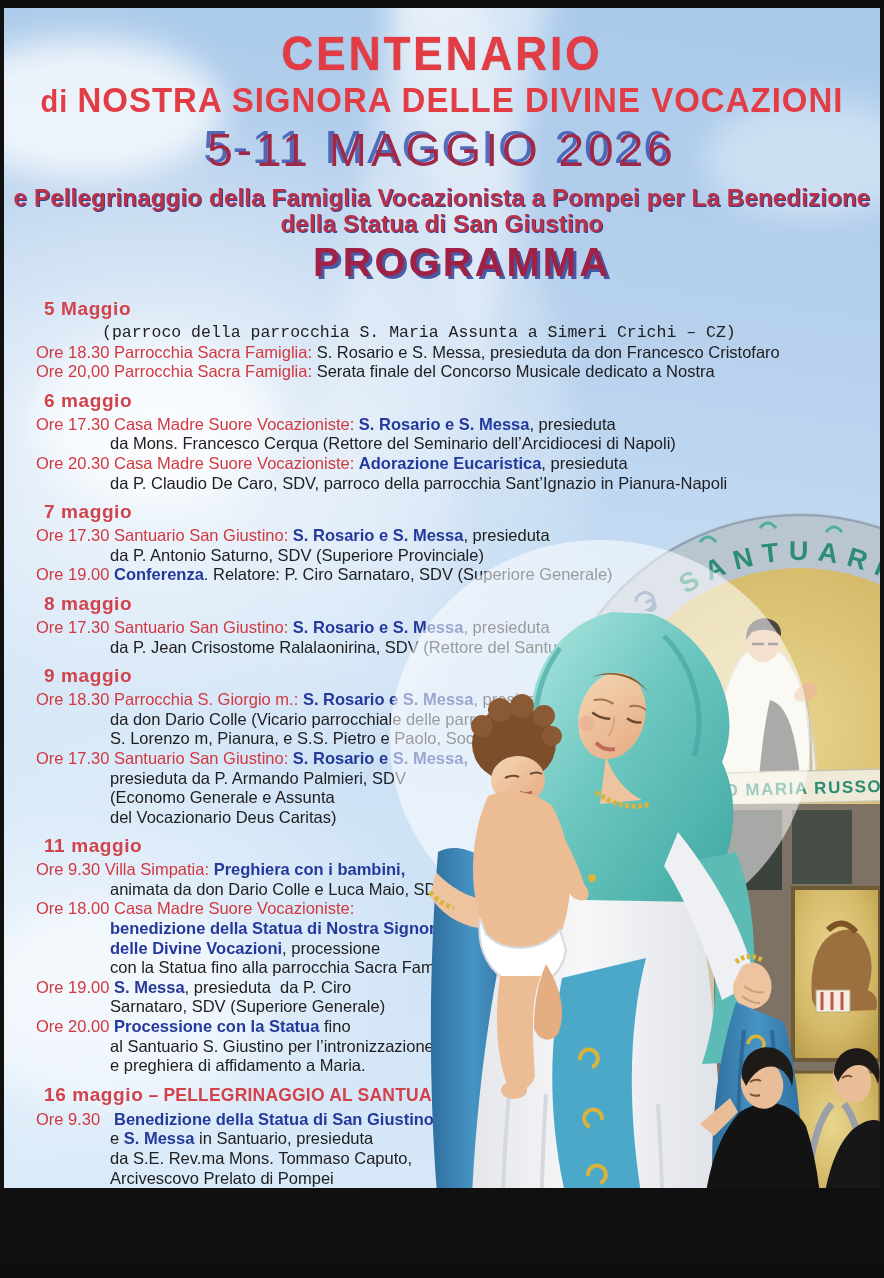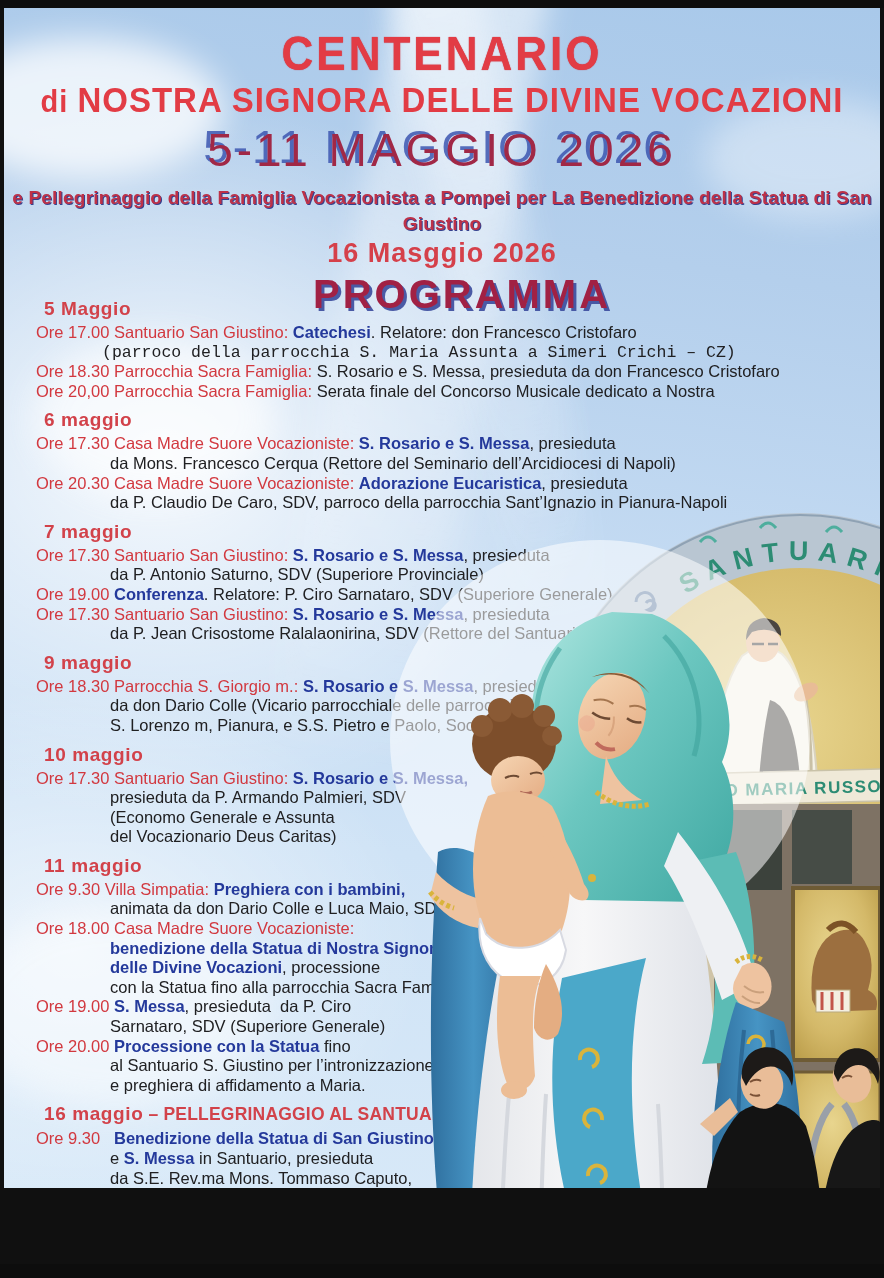--- a/index.html
+++ b/index.html
@@ -15,21 +15,21 @@
   .beam{position:absolute;filter:blur(14px);background:linear-gradient(to bottom,rgba(255,255,255,.55),rgba(255,255,255,0));}
 
   .hdr{position:absolute;left:0;top:22px;width:100%;text-align:center;z-index:2;}
   .t1{font-size:44px;font-weight:800;color:#e23c45;letter-spacing:3px;line-height:48px;
       transform:scaleY(1.08);text-shadow:0 0 1px #c22836;}
   .t2{font-size:33px;font-weight:800;color:#e23c45;letter-spacing:1px;line-height:44px;
       transform:scaleY(1.05);}
   .t2 .di{font-size:29px;text-transform:none;}
   .t3{font-size:46px;font-weight:400;color:#a12846;letter-spacing:4px;line-height:54px;
       text-shadow:-4px -3px 0 rgba(60,86,176,.85);}
-  .t4{font-size:19px;font-weight:700;color:#bd3148;line-height:26px;margin-top:8px;
+  .t4{font-size:24px;font-weight:700;color:#bd3148;line-height:26px;margin-top:8px;
       text-shadow:1px 1px 0 #36418e;letter-spacing:.2px;text-align:center;}
   .t5{font-size:27px;font-weight:700;color:#d5404a;line-height:32px;letter-spacing:1px;}
   .t6{font-size:40px;font-weight:800;color:#a12144;letter-spacing:3px;line-height:46px;margin-top:2px;
       text-shadow:3px 3px 0 rgba(58,74,156,.9);padding-left:40px;}
 
   .program{position:absolute;left:32px;top:282px;width:820px;z-index:1;
            font-size:16.5px;color:#202022;}
   .day{font-size:19px;font-weight:700;color:#d2424a;letter-spacing:.6px;
        margin:8px 0 4px 8px;line-height:21px;}
   .day-suffix{font-size:17.5px;letter-spacing:.2px;}
@@ -57,46 +57,44 @@
     <div class="cloud" style="left:700px;top:90px;width:220px;height:120px;opacity:.5;"></div>
     <div class="cloud" style="left:-40px;top:900px;width:300px;height:200px;opacity:.6;"></div>
     <div class="beam" style="left:330px;top:-60px;width:150px;height:820px;transform:rotate(10deg);"></div>
     <div class="beam" style="left:450px;top:-60px;width:90px;height:700px;transform:rotate(-12deg);opacity:.8;"></div>
 
     <div class="hdr">
       <div class="t1">CENTENARIO</div>
       <div class="t2"><span class="di">di </span><span>NOSTRA SIGNORA DELLE DIVINE VOCAZIONI</span></div>
       <div class="t3">5-11 MAGGIO 2026</div>
       <div class="t4">e Pellegrinaggio della Famiglia Vocazionista a Pompei per La Benedizione della Statua di San Giustino</div>
-      <div class="t5">16 Masggio 2026</div>
       <div class="t6">PROGRAMMA</div>
     </div>
 
     <div class="program" id="program-list">
         <div class="day"><span>5 Maggio</span></div>
-        <div class="pline ind0"><span class="seg-red">Ore 17.00 Santuario San Giustino: </span><span class="seg-blue">Catechesi</span><span class="seg-black">. Relatore: don Francesco Cristofaro</span></div>
         <div class="pline ind1"><span class="seg-black">(parroco della parrocchia S. Maria Assunta a Simeri Crichi – CZ)</span></div>
         <div class="pline ind0"><span class="seg-red">Ore 18.30 Parrocchia Sacra Famiglia: </span><span class="seg-black">S. Rosario e S. Messa, presieduta da don Francesco Cristofaro</span></div>
         <div class="pline ind0"><span class="seg-red">Ore 20,00 Parrocchia Sacra Famiglia: </span><span class="seg-black">Serata finale del Concorso Musicale dedicato a Nostra</span></div>
         <div class="day"><span>6 maggio</span></div>
         <div class="pline ind0"><span class="seg-red">Ore 17.30 Casa Madre Suore Vocazioniste: </span><span class="seg-blue">S. Rosario e S. Messa</span><span class="seg-black">, presieduta</span></div>
         <div class="pline ind2"><span class="seg-black">da Mons. Francesco Cerqua (Rettore del Seminario dell’Arcidiocesi di Napoli)</span></div>
         <div class="pline ind0"><span class="seg-red">Ore 20.30 Casa Madre Suore Vocazioniste: </span><span class="seg-blue">Adorazione Eucaristica</span><span class="seg-black">, presieduta</span></div>
         <div class="pline ind2"><span class="seg-black">da P. Claudio De Caro, SDV, parroco della parrocchia Sant’Ignazio in Pianura-Napoli</span></div>
         <div class="day"><span>7 maggio</span></div>
         <div class="pline ind0"><span class="seg-red">Ore 17.30 Santuario San Giustino: </span><span class="seg-blue">S. Rosario e S. Messa</span><span class="seg-black">, presieduta</span></div>
         <div class="pline ind2"><span class="seg-black">da P. Antonio Saturno, SDV (Superiore Provinciale)</span></div>
         <div class="pline ind0"><span class="seg-red">Ore 19.00 </span><span class="seg-blue">Conferenza</span><span class="seg-black">. Relatore: P. Ciro Sarnataro, SDV (Superiore Generale)</span></div>
+        <div class="day"><span>8 maggio</span></div>
         <div class="pline ind0"><span class="seg-red">Ore 17.30 Santuario San Giustino: </span><span class="seg-blue">S. Rosario e S. Messa</span><span class="seg-black">, presieduta</span></div>
         <div class="pline ind2"><span class="seg-black">da P. Jean Crisostome Ralalaonirina, SDV (Rettore del Santuario)</span></div>
         <div class="day"><span>9 maggio</span></div>
         <div class="pline ind0"><span class="seg-red">Ore 18.30 Parrocchia S. Giorgio m.: </span><span class="seg-blue">S. Rosario e S. Messa</span><span class="seg-black">, presieduta</span></div>
         <div class="pline ind2"><span class="seg-black">da don Dario Colle (Vicario parrocchiale delle parrocchie</span></div>
         <div class="pline ind2"><span class="seg-black">S. Lorenzo m, Pianura, e S.S. Pietro e Paolo, Soccavo)</span></div>
-        <div class="day"><span>10 maggio</span></div>
         <div class="pline ind0"><span class="seg-red">Ore 17.30 Santuario San Giustino: </span><span class="seg-blue">S. Rosario e S. Messa,</span></div>
         <div class="pline ind2"><span class="seg-black">presieduta da P. Armando Palmieri, SDV</span></div>
         <div class="pline ind2"><span class="seg-black">(Economo Generale e Assunta</span></div>
         <div class="pline ind2"><span class="seg-black">del Vocazionario Deus Caritas)</span></div>
         <div class="day"><span>11 maggio</span></div>
         <div class="pline ind0"><span class="seg-red">Ore 9.30 Villa Simpatia: </span><span class="seg-blue">Preghiera con i bambini,</span></div>
         <div class="pline ind2"><span class="seg-black">animata da don Dario Colle e Luca Maio, SDV</span></div>
         <div class="pline ind0"><span class="seg-red">Ore 18.00 Casa Madre Suore Vocazioniste:</span></div>
         <div class="pline ind2"><span class="seg-blue">benedizione della Statua di Nostra Signora</span></div>
         <div class="pline ind2"><span class="seg-blue">delle Divine Vocazioni</span><span class="seg-black">, processione</span></div>

